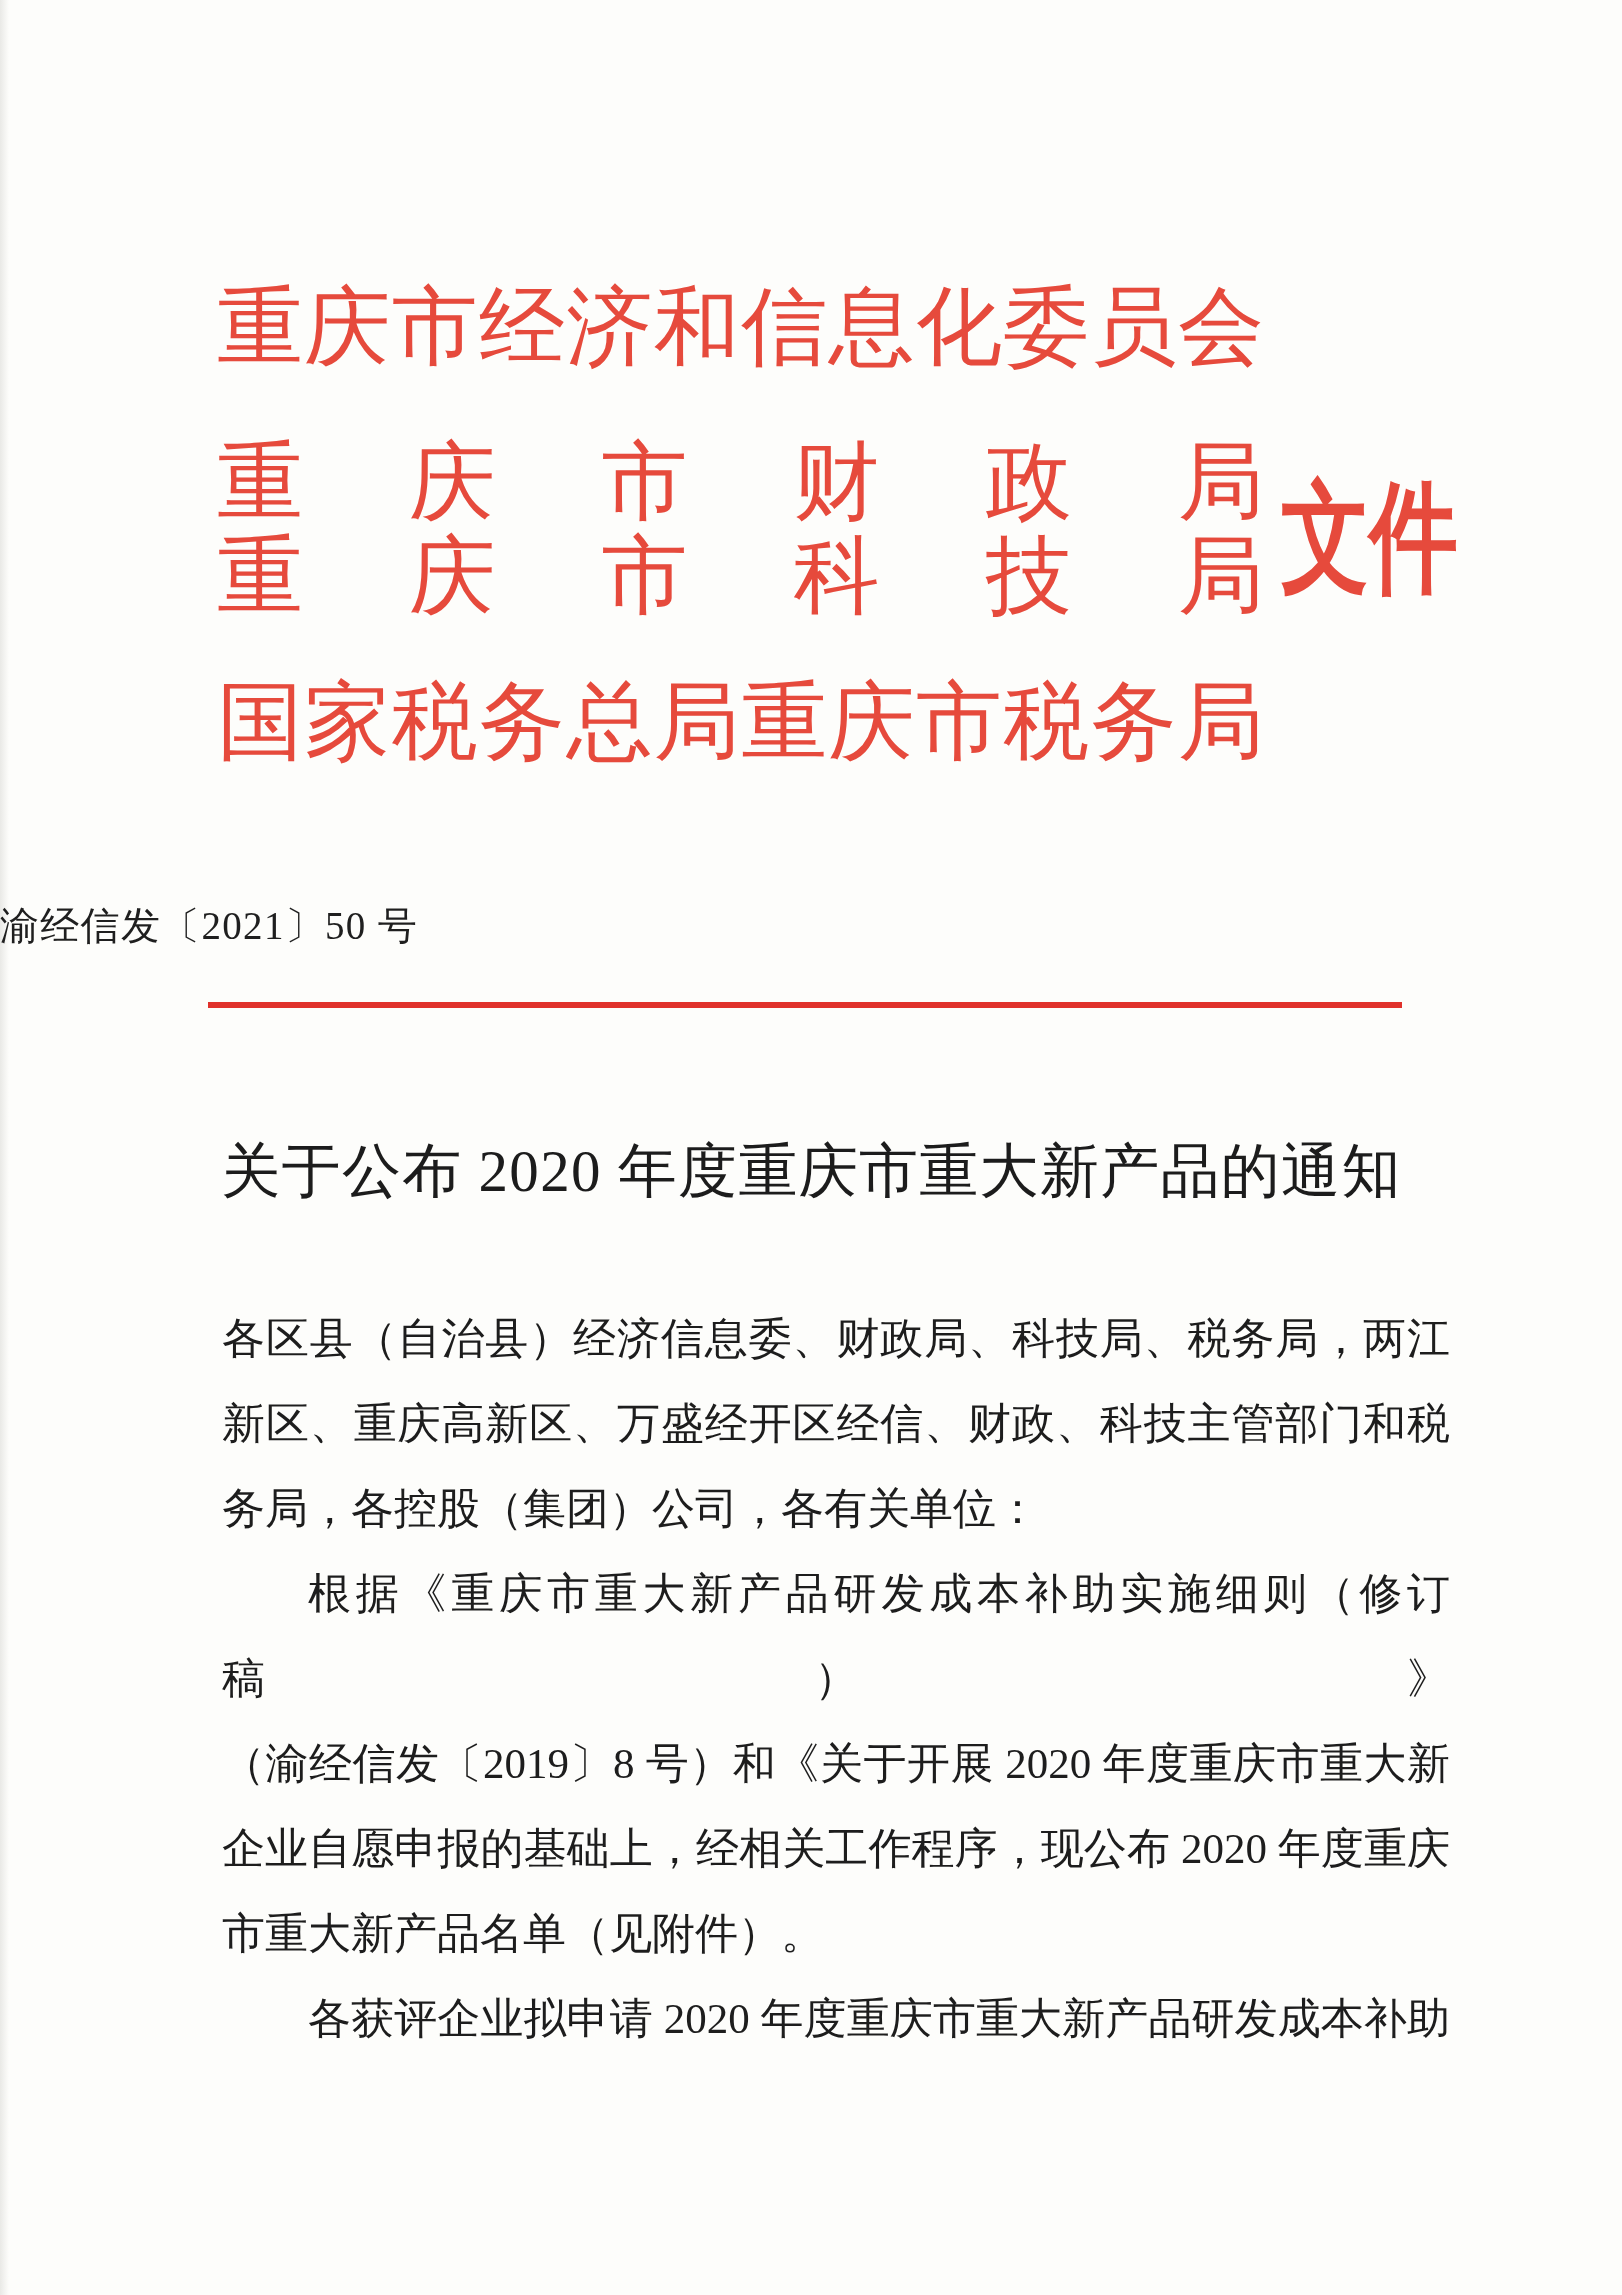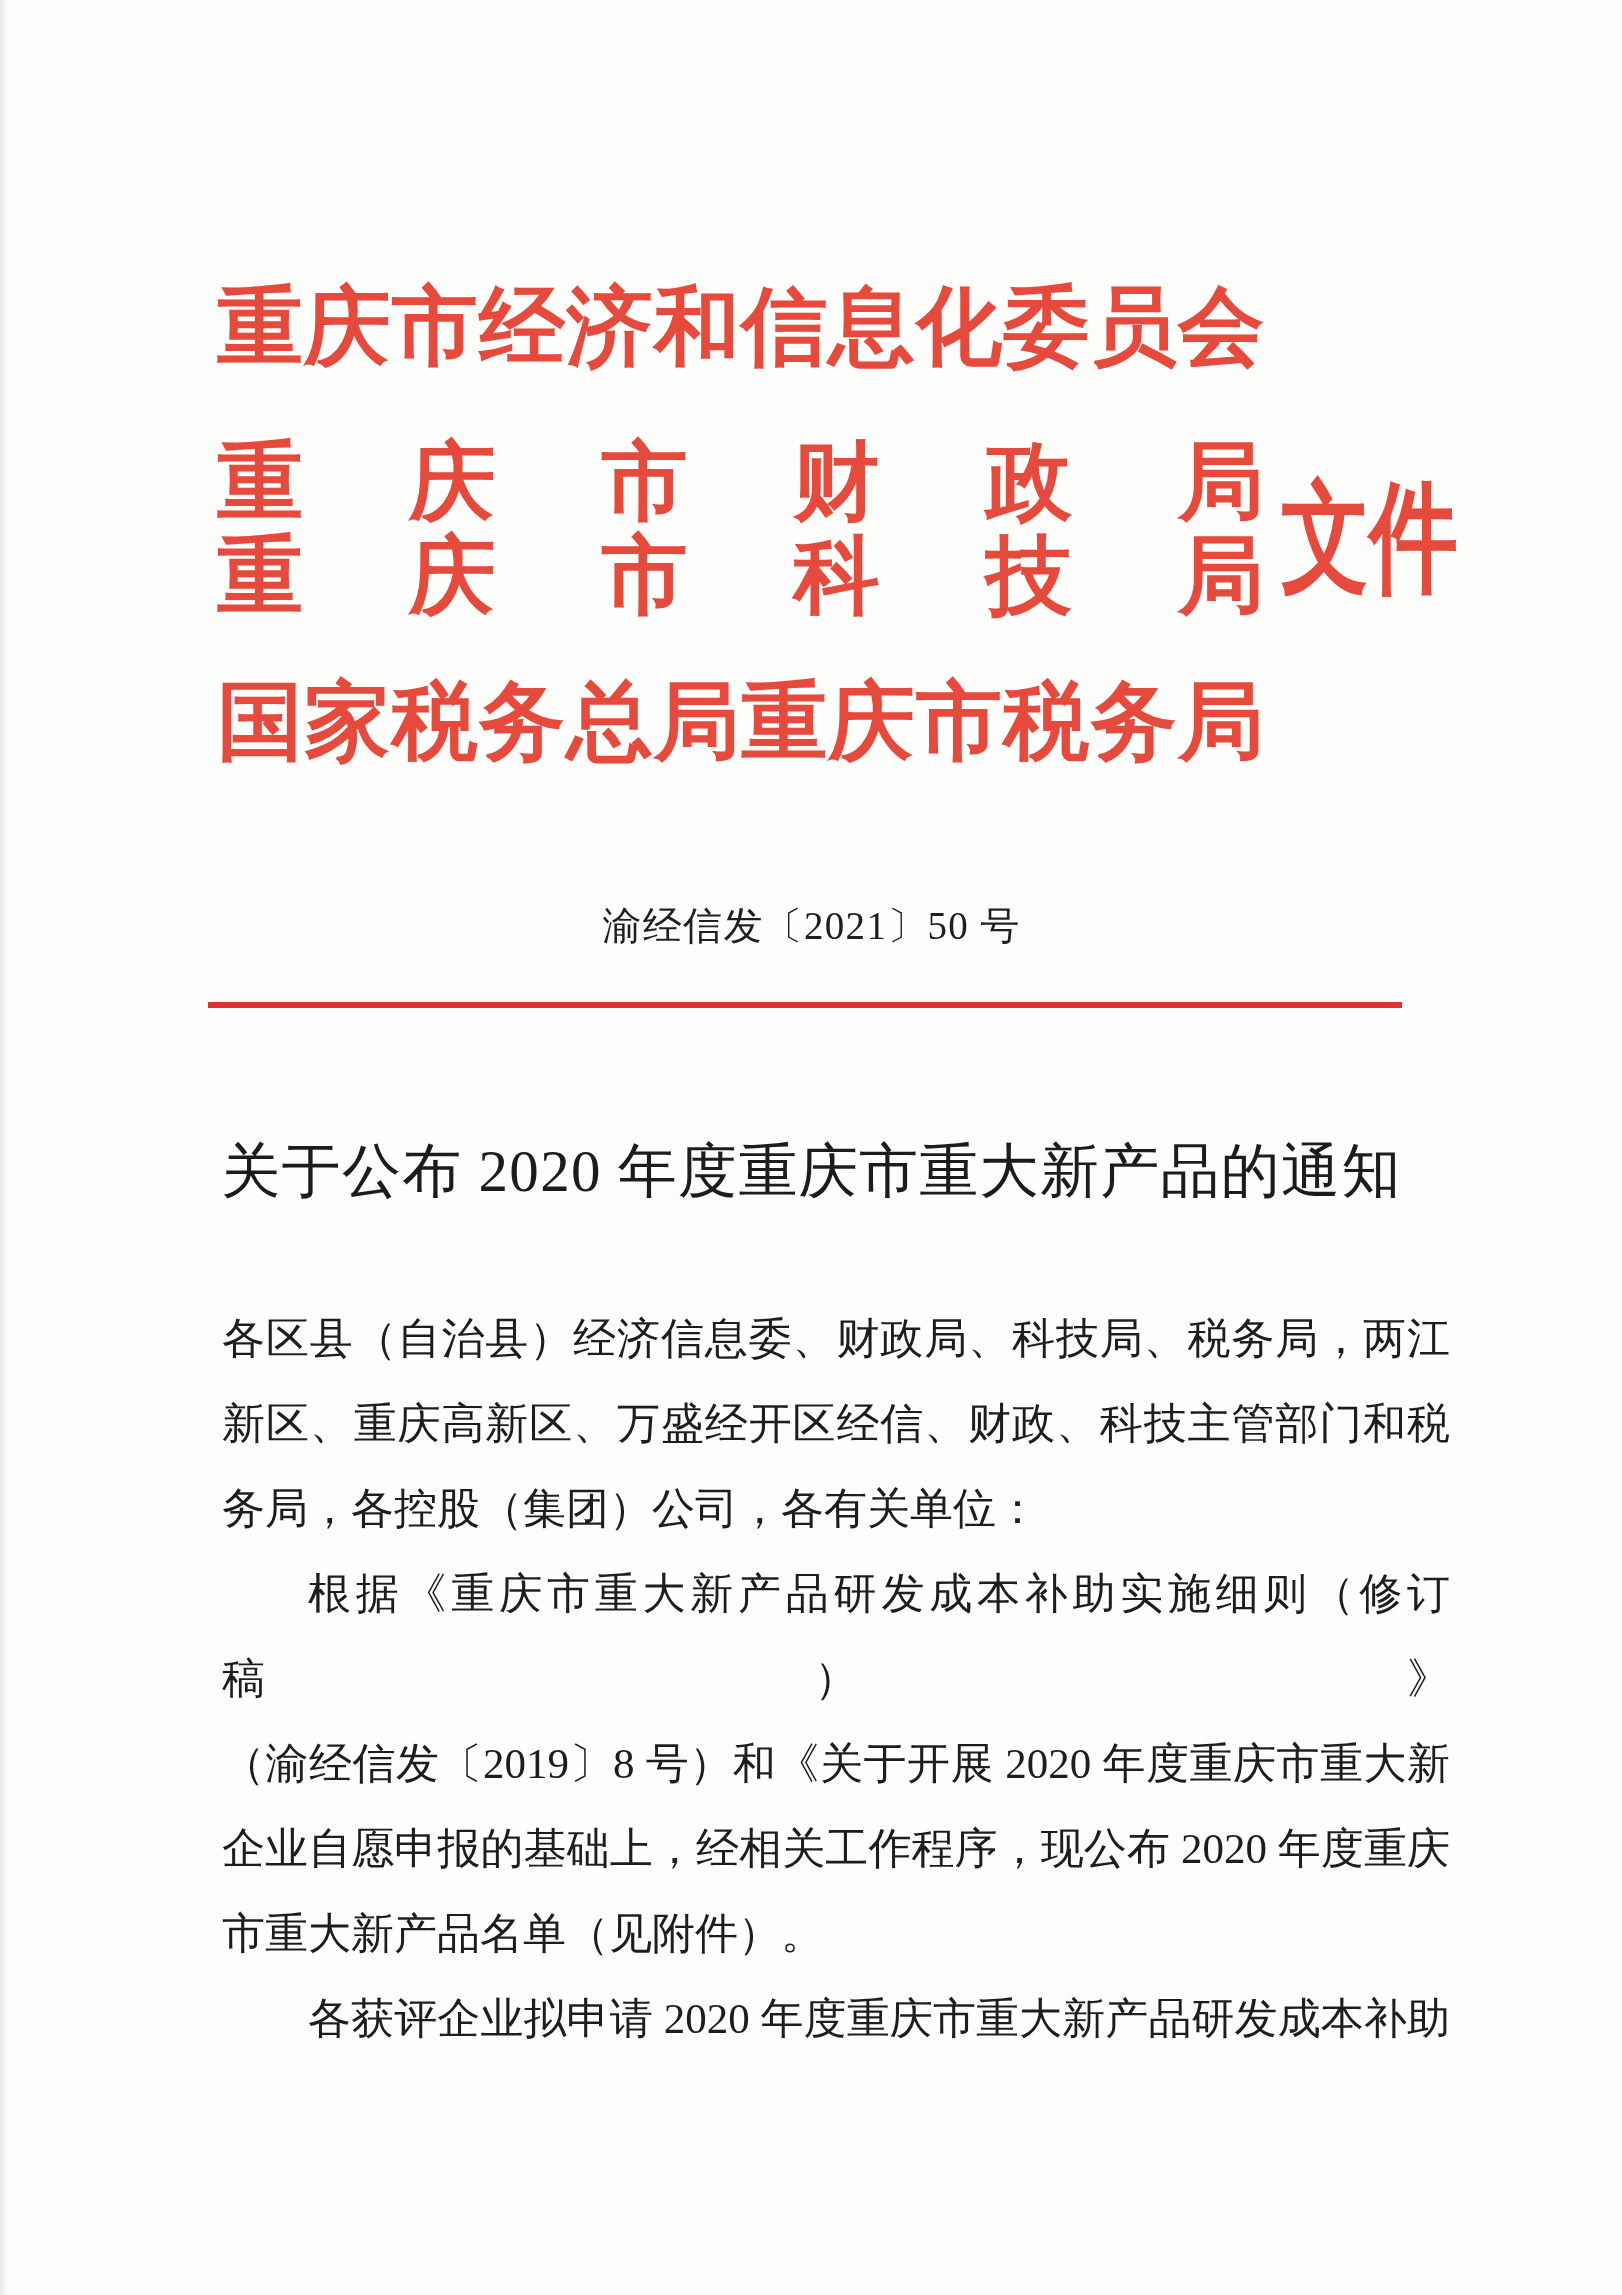--- a/index.html
+++ b/index.html
@@ -22,21 +22,21 @@
     width: 9.2px;
     background: linear-gradient(to right, #e9e9e6, rgba(255,255,255,0));
   }
   .header-block { position: absolute; left: 0; top: 0; width: 100%; }
   .agency-line {
     position: absolute;
     left: 217px;
     width: 1047px;
     font-size: 86px;
     line-height: 105px;
-    font-weight: bold;
+    font-weight: normal;
     color: #e64a3c;
     text-align: justify;
     text-align-last: justify;
     text-justify: inter-character;
     white-space: nowrap;
   }
   .agency-line-0 { top: 275px; }
   .agency-line-1 { top: 430px; }
   .agency-line-2 { top: 524px; }
   .agency-line-3 { top: 670px; }
@@ -50,21 +50,21 @@
     color: #e64a3c;
     transform: scaleX(0.73);
     transform-origin: left center;
     white-space: nowrap;
   }
   .doc-number {
     position: absolute;
     left: 0;
     top: 902px;
     width: 100%;
-    text-align: center;
+    text-align: left;
     font-size: 39px;
     line-height: 47px;
     color: #1f1f1f;
     letter-spacing: 1.3px;
   }
   .red-rule {
     position: absolute;
     left: 208px;
     top: 1002px;
     width: 1194px;

